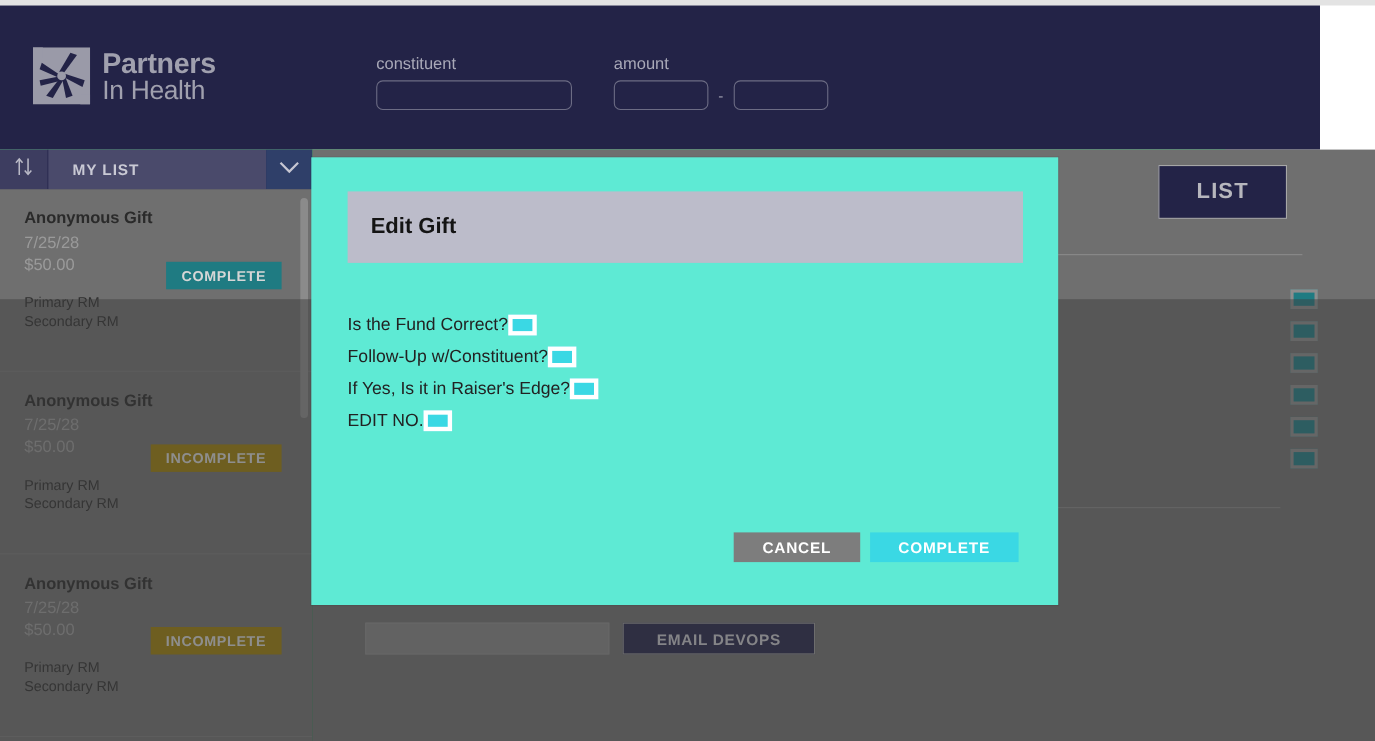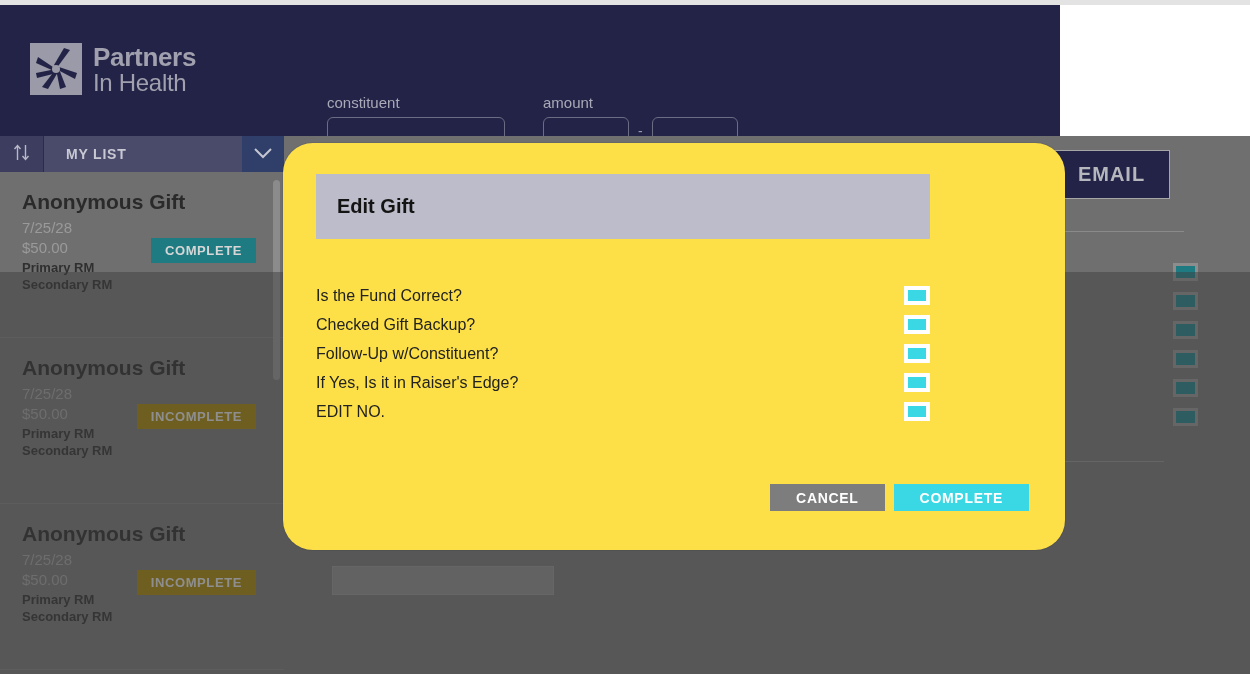--- a/index.html
+++ b/index.html
@@ -24,21 +24,21 @@
     position: absolute;
     left: 0; top: 0;
     width: 1250px; height: 5px;
     background: #e3e3e3;
   }
 
   
   .header {
     position: absolute;
     left: 0; top: 5px;
-    width: 1060px; height: 131px;
+    width: 1200px; height: 131px;
     background: #232347;
     box-sizing: border-box;
   }
   .logo {
     position: absolute;
     left: 30px; top: 38px;
     display: flex;
     align-items: center;
     gap: 11px;
   }
@@ -61,24 +61,23 @@
     display: block;
     font-size: 24px;
     font-weight: normal;
     letter-spacing: -0.3px;
     color: #a0a0ae;
     margin-top: 1px;
   }
 
   .filters {
     position: absolute;
-    left: 327px; top: 45px;
-    display: flex;
-    align-items: center;
-    margin-top: 44px;
+    left: 342px; top: 45px;
+    display: flex;
+    align-items: center;
   }
   .filter-group { margin-right: 38px; }
   .filter-label {
     font-size: 15px;
     color: #a9a9b8;
     margin-bottom: 6px;
     font-weight: normal;
   }
   .filter-input {
     height: 27px;
@@ -156,21 +155,21 @@
     overflow: hidden;
   }
   .card {
     position: relative;
     height: 166px;
     padding: 18px 20px 0 22px;
     box-sizing: border-box;
     border-bottom: 1px solid #7b7b7b;
   }
   .card-title {
-    font-size: 21px;
+    font-size: 15px;
     font-weight: bold;
     color: #2a2a2a;
     margin: 0 0 4px 0;
   }
   .card-meta {
     font-size: 15px;
     color: #9a9a9a;
     line-height: 1.35;
   }
   .badge {
@@ -178,22 +177,23 @@
     right: 28px; top: 66px;
     padding: 5px 14px;
     font-size: 13px;
     font-weight: bold;
     letter-spacing: 0.6px;
     color: #d6d6d6;
   }
   .badge.complete { background: #1f7b82; }
   .badge.incomplete { background: #9b7e07; color: #d9d9d9; }
   .card-rms {
+    margin-top: 14px;
     font-size: 13px;
-    font-weight: bold;
+    font-weight: normal;
     color: #2f2f2f;
     line-height: 1.35;
   }
   .side-scrollbar {
     position: absolute;
     right: 4px; top: 8px;
     width: 7px; height: 200px;
     background: #8b8b8b;
     border-radius: 4px;
   }
@@ -269,24 +269,23 @@
     position: absolute;
     left: 0; top: 136px;
     width: 1250px; height: 538px;
     background: rgba(60,60,60,0.48);
   }
 
   
   .modal {
     position: absolute;
     left: 283px; top: 143px;
-    width: 782px; height: 407px;
-    background: #fde047;
+    width: 679px; height: 407px;
+    background: #5eead4;
     box-shadow: 0 0 0 1px rgba(0,0,0,0.06);
-    border-radius: 30px;
   }
   .modal-titlebar {
     position: absolute;
     left: 33px; top: 31px;
     width: 614px; height: 65px;
     background: #bcbcca;
     display: flex;
     align-items: center;
     padding-left: 21px;
     box-sizing: border-box;
@@ -297,21 +296,20 @@
     color: #141414;
   }
   .modal-rows {
     position: absolute;
     left: 33px; top: 138px;
     width: 614px;
   }
   .modal-row {
     display: flex;
     align-items: center;
-    justify-content: space-between;
     height: 29px;
   }
   .modal-row-label {
     font-size: 16px;
     color: #222222;
   }
   .checkbox {
     width: 26px; height: 19px;
     background: #3ad8e4;
     border: 4px solid #ffffff;
@@ -451,56 +449,53 @@
             <div>Primary RM</div>
             <div>Secondary RM</div>
           </div>
         </div>
 
         <div class="side-scrollbar"></div>
       </div>
     </div>
 
     <div class="main-content">
-      <div class="edit-btn">EMAIL</div>
+      <div class="edit-btn">LIST</div>
       <div class="divider" style="top:95px"></div>
       <div class="bg-checks">
         <div class="bg-check"></div>
         <div class="bg-check"></div>
         <div class="bg-check"></div>
         <div class="bg-check"></div>
         <div class="bg-check"></div>
         <div class="bg-check"></div>
       </div>
       <div class="divider" style="top:325px;width:860px"></div>
       <div class="email-row">
         <input class="email-input" type="text" value="" style="">
+        <div class="email-btn">EMAIL DEVOPS</div>
       </div>
     </div>
 
     <div class="overlay"></div>
   </div>
 
   <div class="modal">
 
     <div class="modal-titlebar">
       <span class="modal-title">Edit Gift</span>
     </div>
 
     <div class="modal-rows">
 
       <div class="modal-row">
         <span class="modal-row-label">Is the Fund Correct?</span>
         <span class="checkbox"></span>
       </div>
       <div class="modal-row">
-        <span class="modal-row-label">Checked Gift Backup?</span>
-        <span class="checkbox"></span>
-      </div>
-      <div class="modal-row">
         <span class="modal-row-label">Follow-Up w/Constituent?</span>
         <span class="checkbox"></span>
       </div>
       <div class="modal-row">
         <span class="modal-row-label">If Yes, Is it in Raiser's Edge?</span>
         <span class="checkbox"></span>
       </div>
       <div class="modal-row">
         <span class="modal-row-label">EDIT NO.</span>
         <span class="checkbox"></span>

